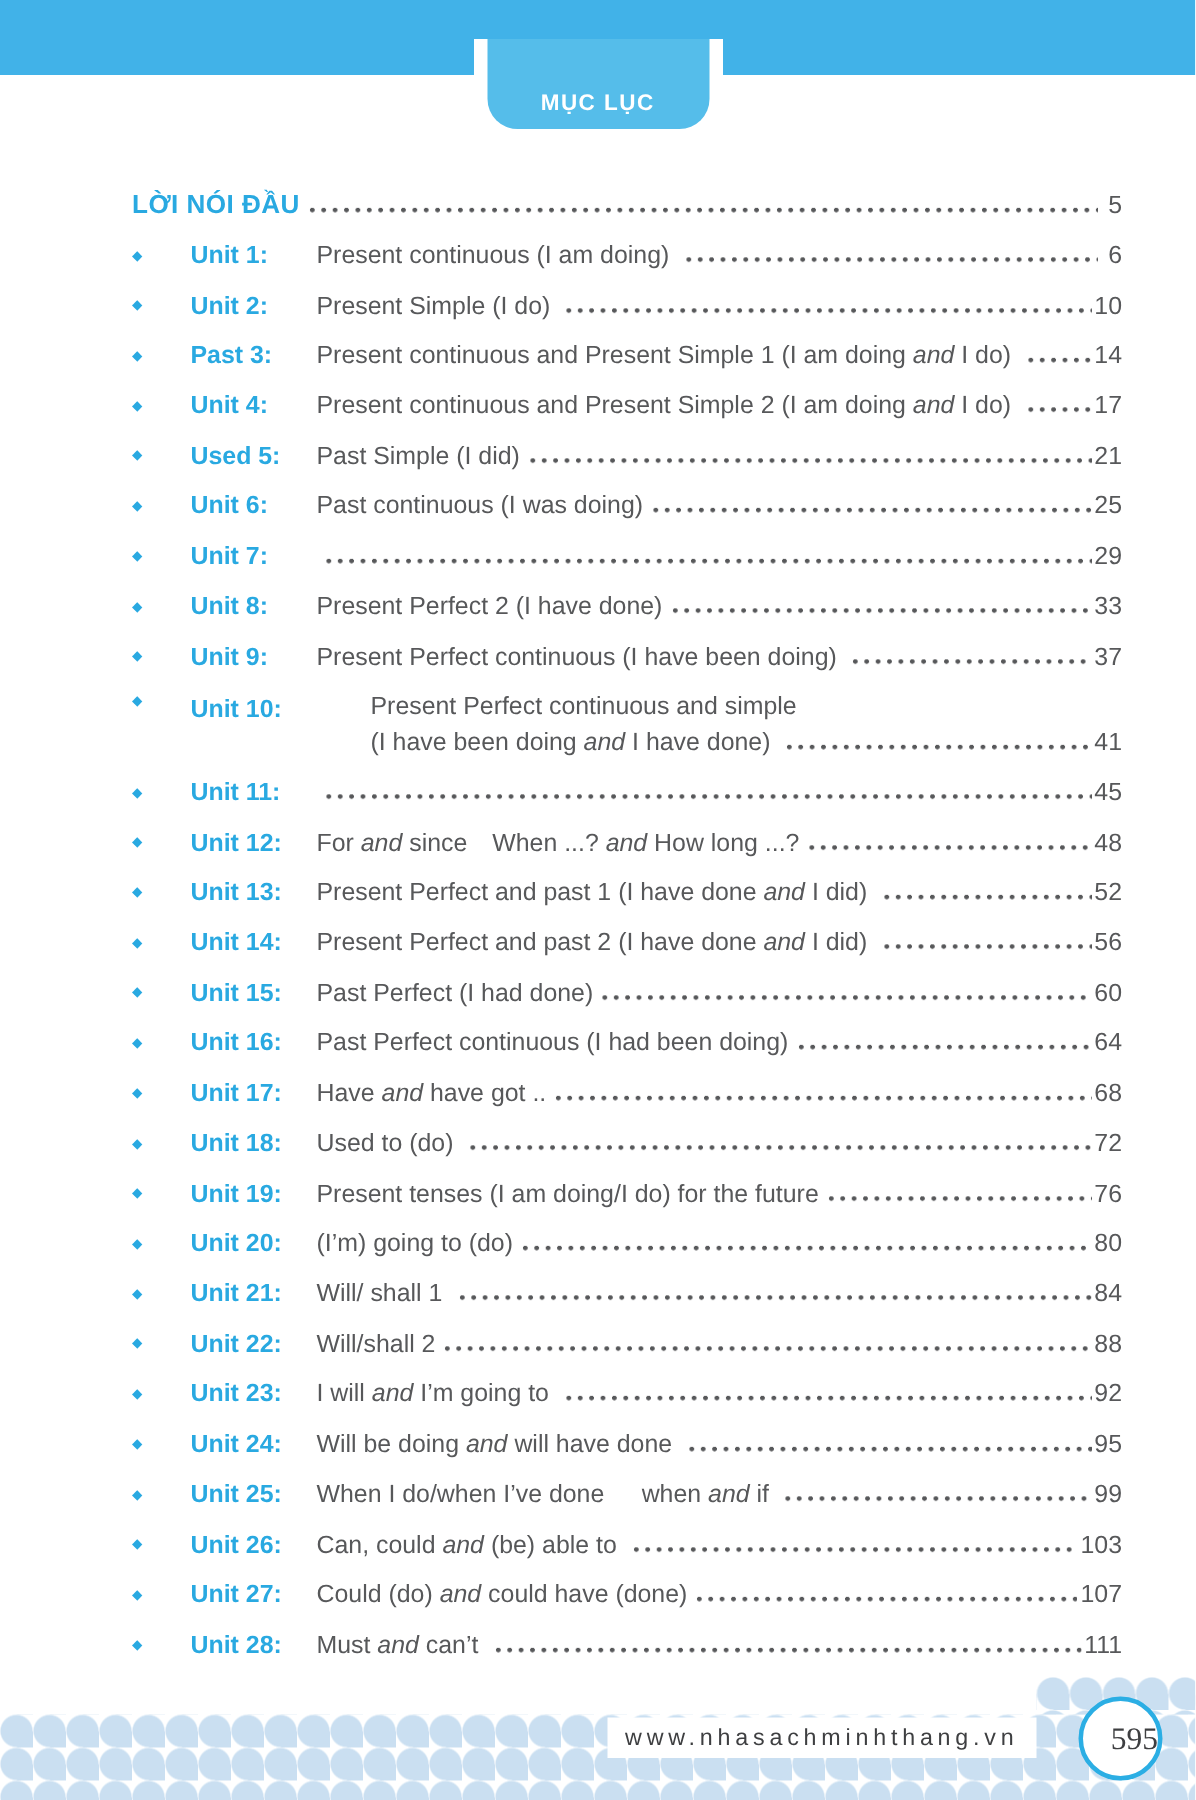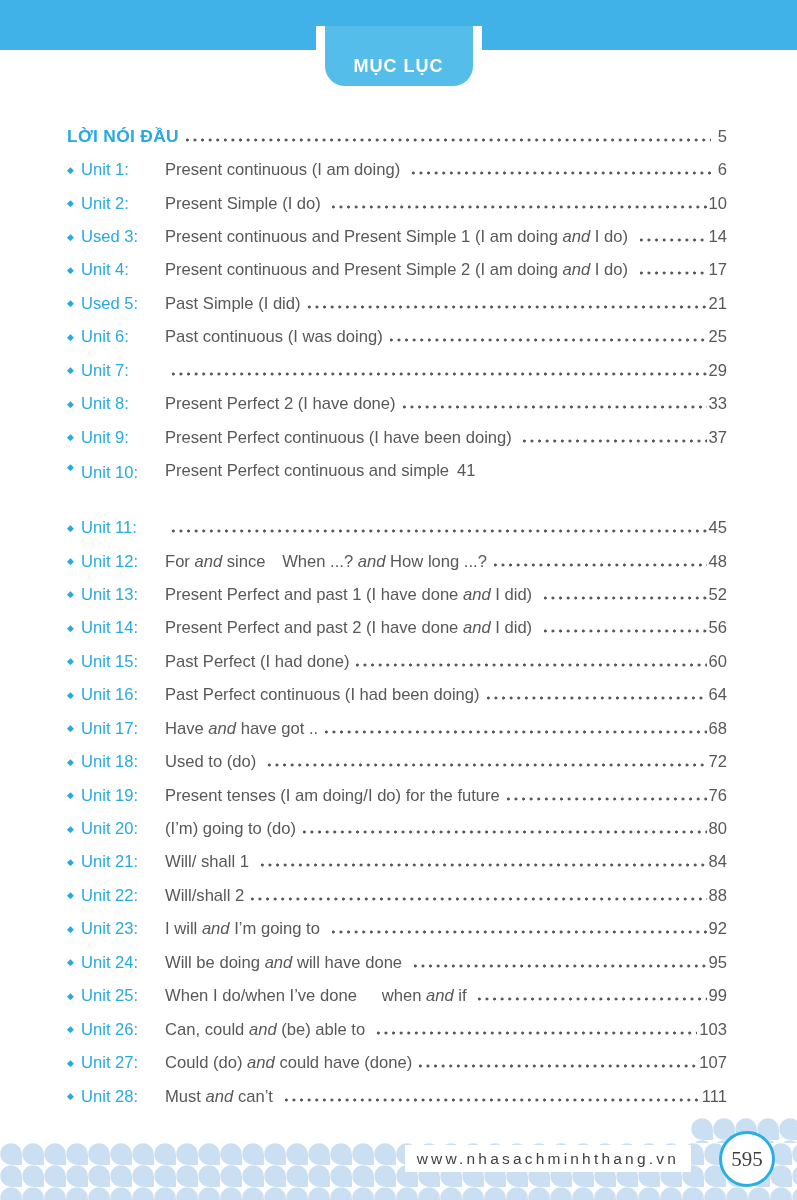--- a/index.html
+++ b/index.html
@@ -6,55 +6,55 @@
   .page{position:relative;width:797px;height:1200px;background:#fff;overflow:hidden;
         font-family:"Liberation Sans",sans-serif;}
 
   
   .topbar{position:absolute;top:0;left:0;width:100%;height:50px;background:var(--bar,#41b2e8);}
   .tab-notch{position:absolute;top:26px;left:50%;transform:translateX(-50%);
              width:166px;height:64px;background:#fff;border-radius:0 0 28px 28px;}
   .tab{position:absolute;top:26px;left:50%;transform:translateX(-50%);
        width:148px;height:60px;background:var(--tab,#55bdea);border-radius:0 0 20px 20px;
        display:flex;align-items:flex-end;justify-content:center;box-sizing:border-box;
-       padding-bottom:9px;color:#fff;font-weight:bold;font-size:18px;letter-spacing:1px;}
+       padding-bottom:9px;color:#fff;font-weight:bold;font-size:15px;letter-spacing:1px;}
 
   
-  .toc{position:absolute;top:120px;left:67px;width:660px;color:var(--ink,#57585a);}
+  .toc{position:absolute;top:120px;left:88px;width:660px;color:var(--ink,#57585a);}
   .row{display:flex;align-items:center;height:33.45px;font-size:16.6px;}
   .bullet{flex:none;width:14px;font-size:9px;color:var(--accent,#29a9e1);line-height:1;}
-  .unit{flex:none;width:84px;font-weight:normal;color:var(--accent,#29a9e1);}
+  .unit{flex:none;width:84px;font-weight:bold;color:var(--accent,#29a9e1);margin-left:25px;}
   .pref-label{flex:none;font-weight:bold;color:var(--accent,#29a9e1);
               font-size:17.4px;letter-spacing:.3px;}
   .title{flex:none;white-space:pre;}
   .leader{flex:1;height:9px;margin:7px 2px 0 6px;
           background-image:radial-gradient(circle at 2.2px 4px,var(--ink,#57585a) 1.35px,rgba(0,0,0,0) 1.75px);
           background-size:7.6px 9px;background-repeat:repeat-x;}
   .page-num{flex:none;min-width:14px;text-align:right;}
   i{font-style:italic;}
 
   .row-two{height:57px;align-items:flex-start;box-sizing:border-box;padding-top:5px;}
   .row-two .bullet,.row-two .unit{margin-top:4px;}
-  .tblock{flex:1;display:flex;flex-direction:row;}
+  .tblock{flex:1;display:flex;flex-direction:column;margin-left:36px;}
   .tline{height:23.5px;display:flex;align-items:center;}
 
   
   .band,.patch{
     background-image:
       radial-gradient(circle at 11px 11px, var(--pat,#cadff1) 10.2px, rgba(0,0,0,0) 11.2px),
       radial-gradient(circle at 22px 22px, var(--pat,#cadff1) 10.2px, rgba(0,0,0,0) 11.2px);
     background-size:22px 22px;}
   .band{position:absolute;left:0;bottom:0;width:100%;height:57px;}
   .patch{position:absolute;right:0;bottom:57px;width:106px;height:25px;}
   .sitebox{position:absolute;right:106px;bottom:28px;height:27px;background:#fff;
            display:flex;align-items:center;padding:0 12px;justify-content:center;}
   .site{font-size:15.5px;letter-spacing:3.2px;color:#3e3f41;white-space:nowrap;}
   .badge{position:absolute;right:22px;bottom:13px;width:50px;height:50px;border-radius:50%;
          background:#fff;border:3px solid var(--badge,#2baee4);
-         display:flex;align-items:center;justify-content:center;
+         display:flex;align-items:center;justify-content:flex-end;
          font-family:"Liberation Serif",serif;font-size:21px;color:#3e3f41;}
 </style>
 </head>
 <body>
 
 <div class="page" style="--bar: #41b2e8; --tab: #55bdea; --accent: #29a9e1; --ink: #57585a; --pat: #cadff1; --badge: #2baee4;">
 
   <div class="topbar"></div>
   <div class="tab-notch"></div>
   <div class="tab">
@@ -77,21 +77,21 @@
         </div>
         <div class="row">
           <span class="bullet">◆</span>
           <span class="unit">Unit 2:</span>
           <span class="title">Present Simple (I do) </span>
           <span class="leader"></span>
           <span class="page-num">10</span>
         </div>
         <div class="row">
           <span class="bullet">◆</span>
-          <span class="unit">Used 3:</span>
+          <span class="unit">Past 3:</span>
           <span class="title">Present continuous and Present Simple 1 (I am doing <i>and</i> I do) </span>
           <span class="leader"></span>
           <span class="page-num">14</span>
         </div>
         <div class="row">
           <span class="bullet">◆</span>
           <span class="unit">Unit 4:</span>
           <span class="title">Present continuous and Present Simple 2 (I am doing <i>and</i> I do) </span>
           <span class="leader"></span>
           <span class="page-num">17</span>
@@ -131,20 +131,21 @@
           <span class="page-num">37</span>
         </div>
         <div class="row row-two">
           <span class="bullet">◆</span>
           <span class="unit">Unit 10:</span>
           <div class="tblock">
             <div class="tline">
               <span class="title">Present Perfect continuous and simple</span>
             </div>
             <div class="tline">
+              <span class="title">(I have been doing <i>and</i> I have done) </span>
               <span class="leader"></span>
               <span class="page-num">41</span>
             </div>
           </div>
         </div>
         <div class="row">
           <span class="bullet">◆</span>
           <span class="unit">Unit 11:</span>
           <span class="leader"></span>
           <span class="page-num">45</span>

